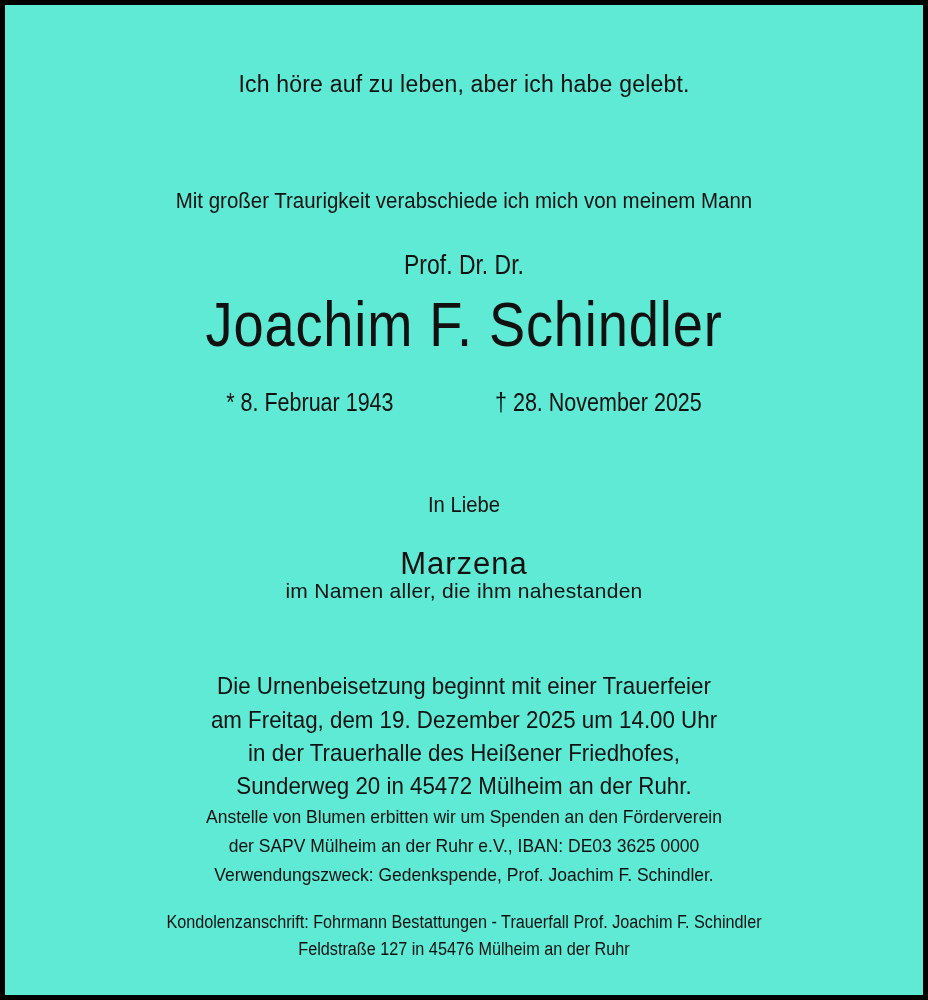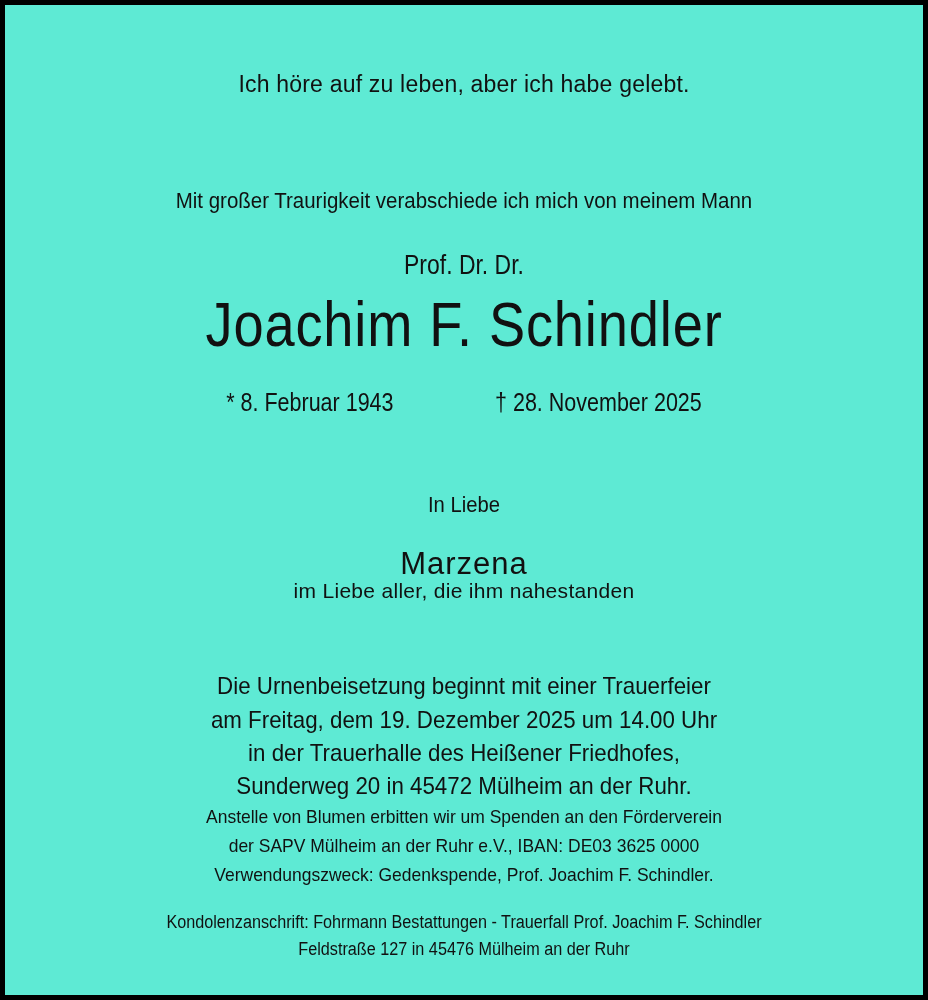--- a/index.html
+++ b/index.html
@@ -44,21 +44,21 @@
 
   <div class="line title">Prof. Dr. Dr.</div>
   <div class="line name">Joachim F. Schindler</div>
 
   <div class="line dates">
     <span>* 8. Februar 1943</span><span class="gap"></span><span>† 28. November 2025</span>
   </div>
 
   <div class="line inlove">In Liebe</div>
   <div class="line sig">Marzena</div>
-  <div class="line sigsub">im Liebe aller, die ihm nahestanden</div>
+  <div class="line sigsub">im Namen aller, die ihm nahestanden</div>
 
   <div class="line cer cer0">Die Urnenbeisetzung beginnt mit einer Trauerfeier</div>
   <div class="line cer cer1">am Freitag, dem 19. Dezember 2025 um 14.00 Uhr</div>
   <div class="line cer cer2">in der Trauerhalle des Heißener Friedhofes,</div>
   <div class="line cer cer3">Sunderweg 20 in 45472 Mülheim an der Ruhr.</div>
 
   <div class="line don don0">Anstelle von Blumen erbitten wir um Spenden an den Förderverein</div>
   <div class="line don don1">der SAPV Mülheim an der Ruhr e.V., IBAN: DE03 3625 0000</div>
   <div class="line don don2">Verwendungszweck: Gedenkspende, Prof. Joachim F. Schindler.</div>
 

